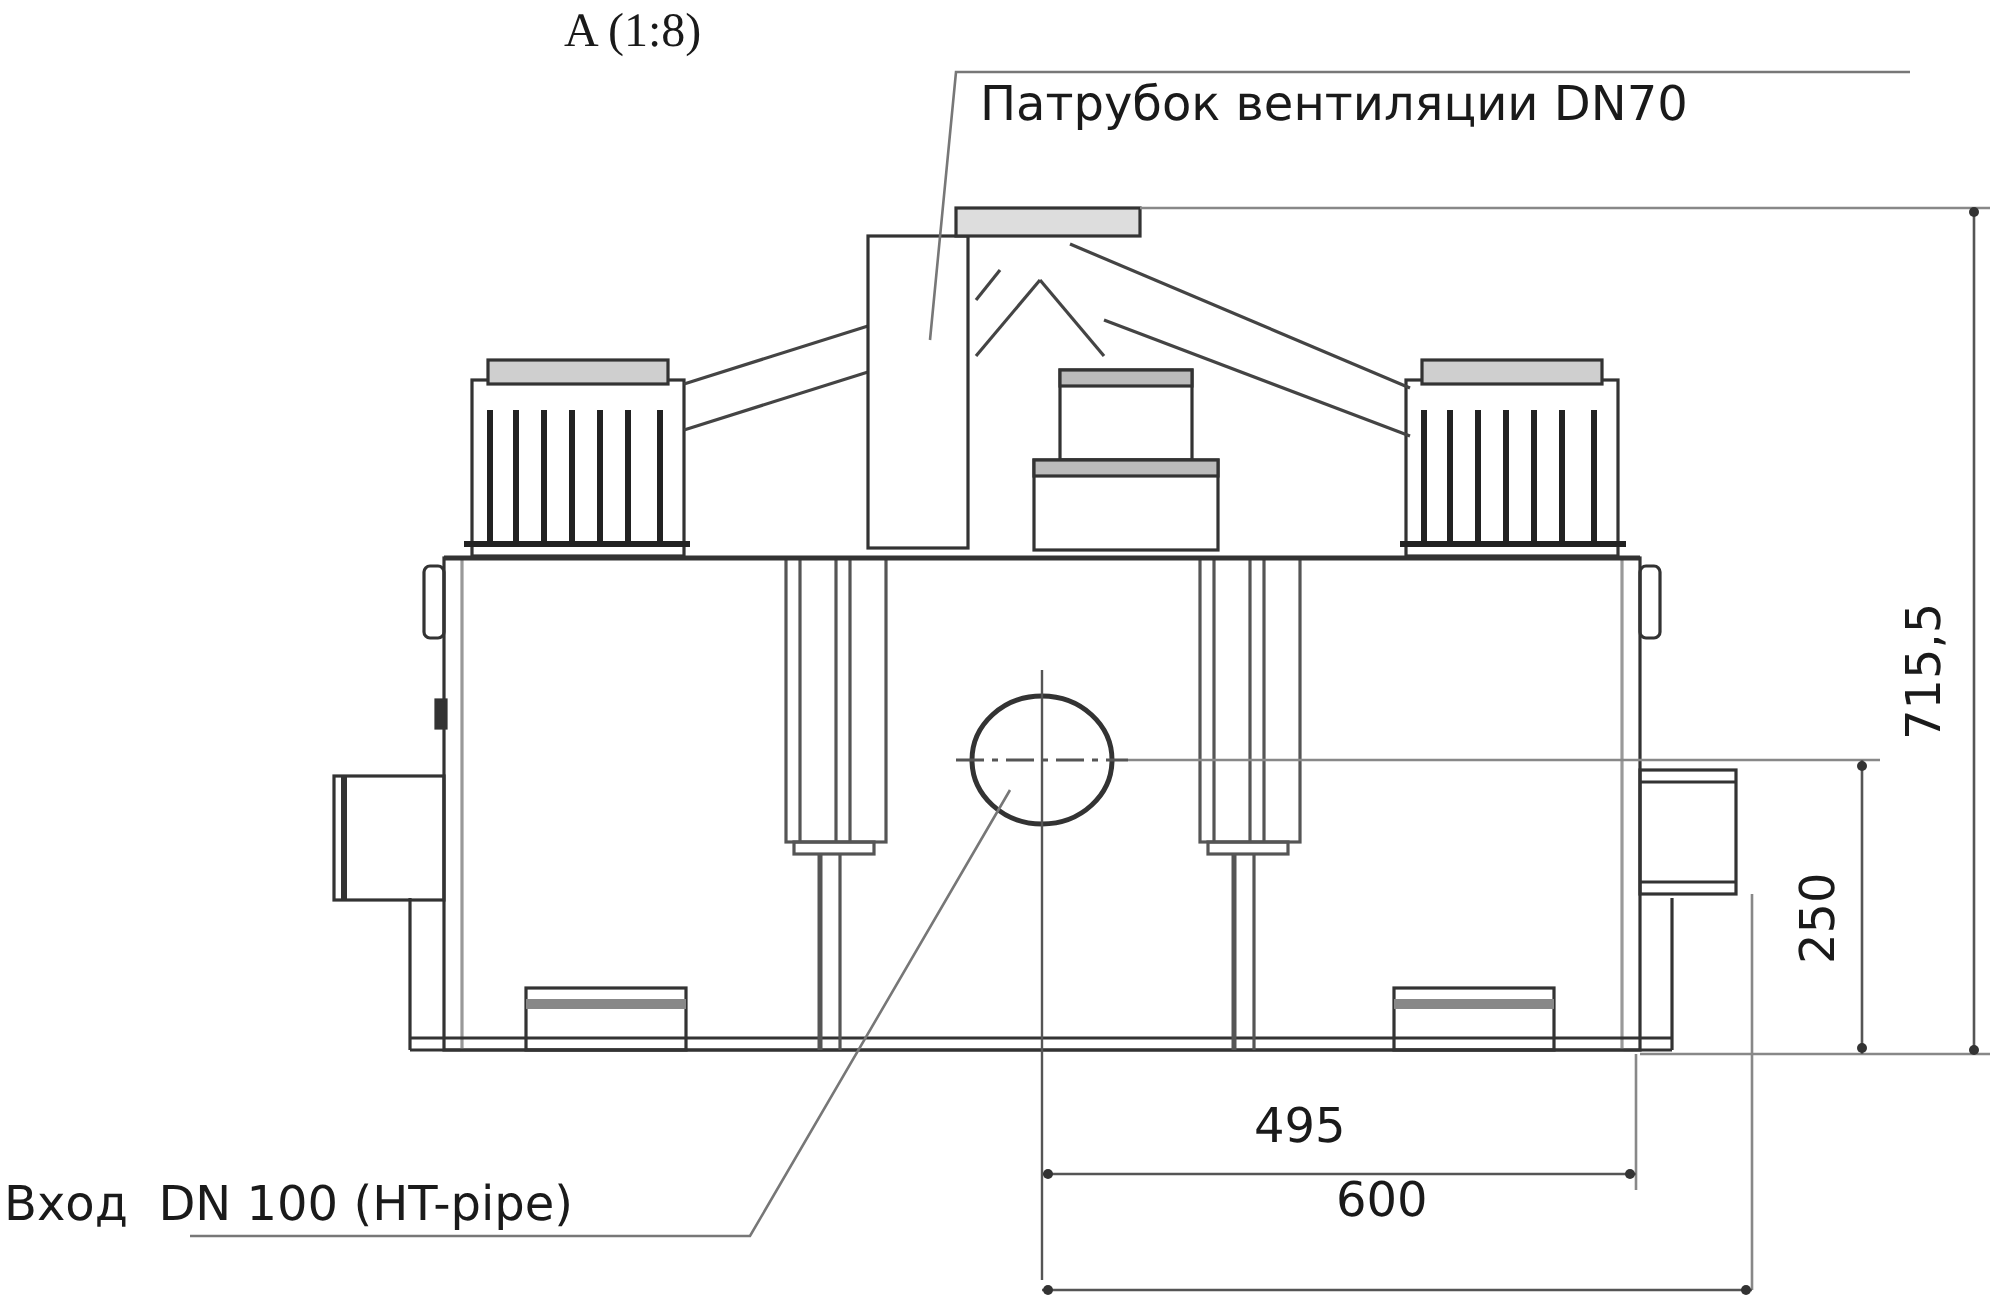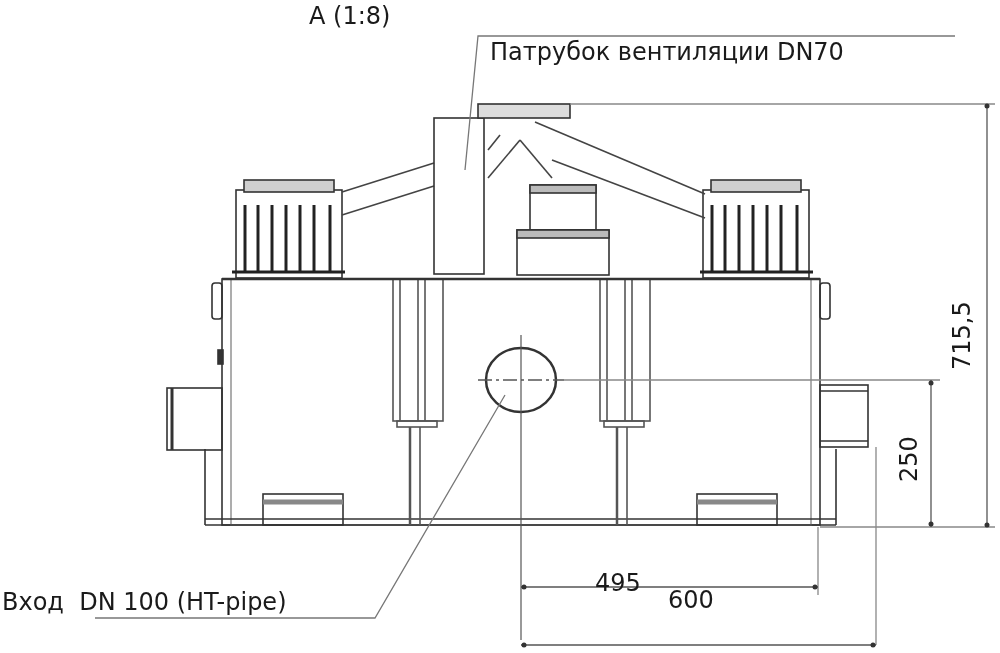--- a/index.html
+++ b/index.html
@@ -147,20 +147,20 @@
       <circle cx="931" cy="383" r="2.5"></circle>
       <circle cx="931" cy="524" r="2.5"></circle>
       <circle cx="524" cy="587" r="2.5"></circle>
       <circle cx="815" cy="587" r="2.5"></circle>
       <circle cx="524" cy="645" r="2.5"></circle>
       <circle cx="873" cy="645" r="2.5"></circle>
     </g>
   </g>
 </svg>
 
-<div class="label" style="left:309px; top:4px;">A (1:8)</div>
+<div class="label" style="left:282px; top:4px;font-family:Liberation Serif, serif;">A (1:8)</div>
 <div class="label" style="left:490px; top:4px;margin-top:36px;">Патрубок вентиляции DN70</div>
 <div class="label" style="left:2px; top:590px; white-space:pre;">Вход  DN 100 (HT-pipe)</div>
 
 <div class="label vert" style="left:950px; top:370px; transform: rotate(-90deg);">715,5</div>
 <div class="label vert" style="left:897px; top:482px; transform: rotate(-90deg);">250</div>
-<div class="label" style="left:595px; top:551px;margin-top:20px;">495</div>
+<div class="label" style="left:627px; top:551px;">495</div>
 <div class="label" style="left:668px; top:588px;">600</div>
 
 </body></html>

